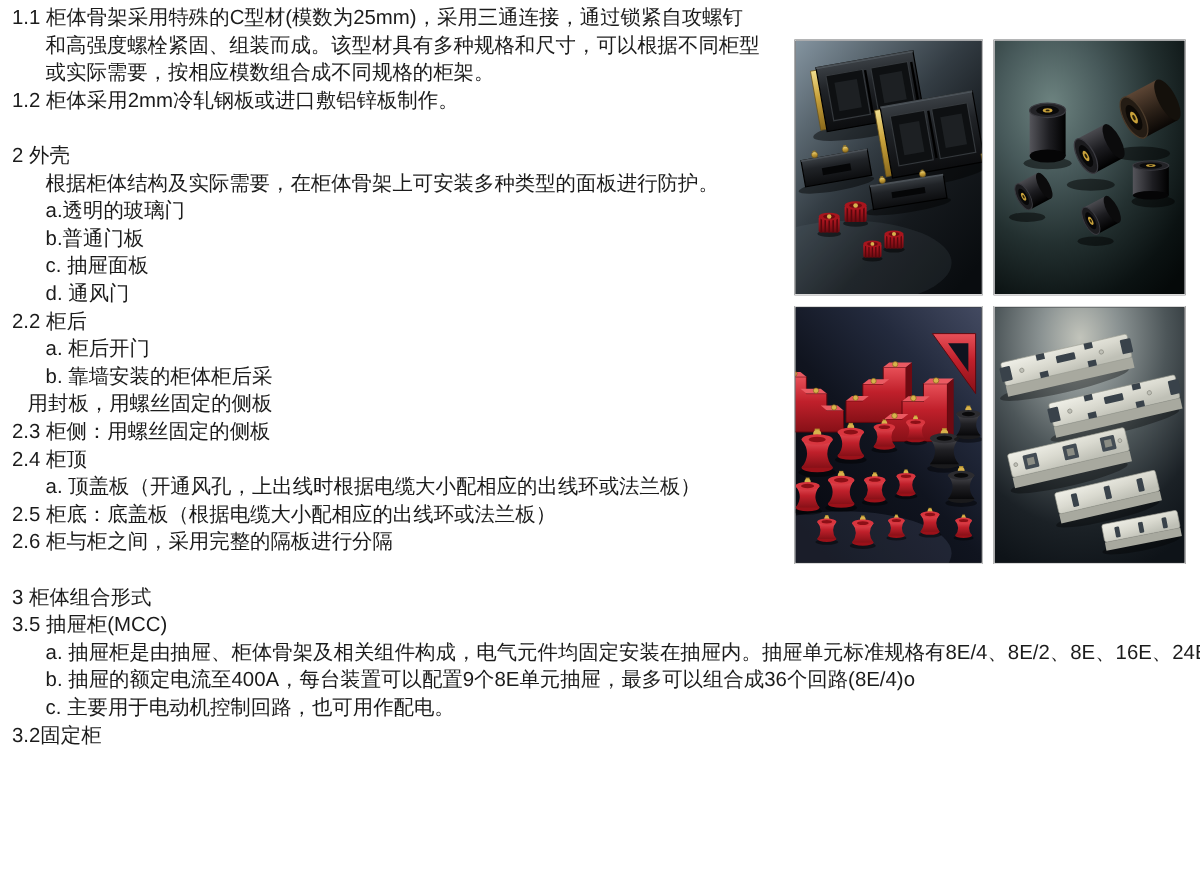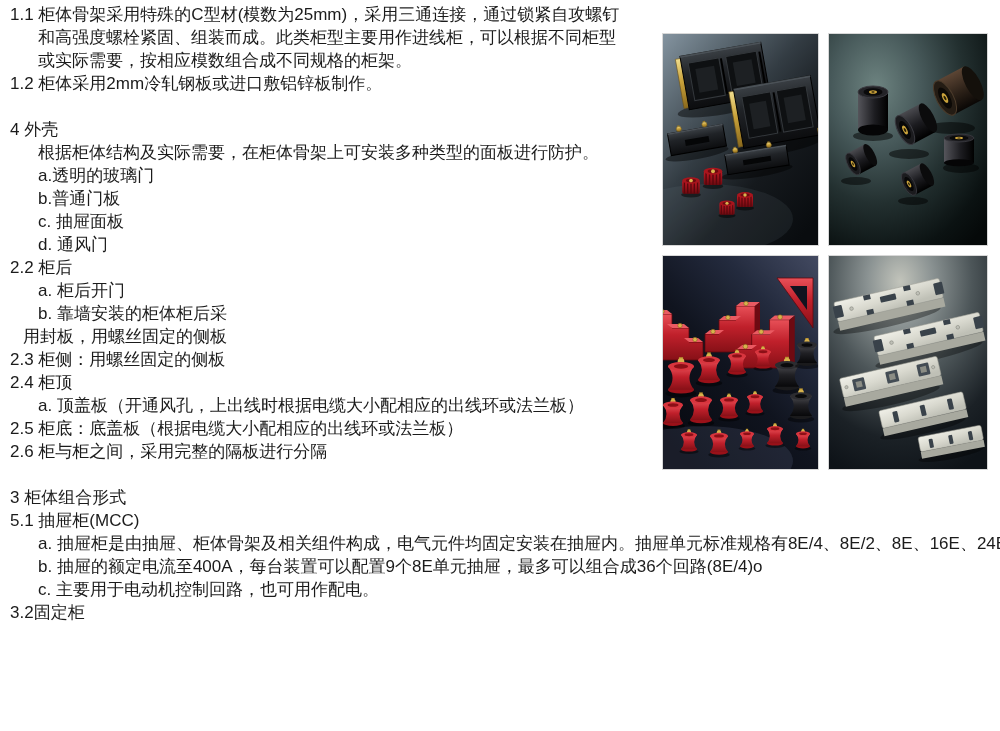--- a/index.html
+++ b/index.html
@@ -19,42 +19,42 @@
   .p3{left:0;top:222px;width:157px;height:215px;}
   .p4{left:166px;top:222px;width:160px;height:215px;}
 </style>
 </head>
 <body>
 
 <div class="page">
 
   <div class="text-col">
     <div class="ln i0">1.1 柜体骨架采用特殊的C型材(模数为25mm)，采用三通连接，通过锁紧自攻螺钉</div>
-    <div class="ln i2">和高强度螺栓紧固、组装而成。此类柜型主要用作进线柜，可以根据不同柜型</div>
+    <div class="ln i2">和高强度螺栓紧固、组装而成。该型材具有多种规格和尺寸，可以根据不同柜型</div>
     <div class="ln i2">或实际需要，按相应模数组合成不同规格的柜架。</div>
     <div class="ln i0">1.2 柜体采用2mm冷轧钢板或进口敷铝锌板制作。</div>
     <div class="ln blank"></div>
-    <div class="ln i0">4 外壳</div>
+    <div class="ln i0">2 外壳</div>
     <div class="ln i2">根据柜体结构及实际需要，在柜体骨架上可安装多种类型的面板进行防护。</div>
     <div class="ln i2">a.透明的玻璃门</div>
     <div class="ln i2">b.普通门板</div>
     <div class="ln i2">c. 抽屉面板</div>
     <div class="ln i2">d. 通风门</div>
     <div class="ln i0">2.2 柜后</div>
     <div class="ln i2">a. 柜后开门</div>
     <div class="ln i2">b. 靠墙安装的柜体柜后采</div>
     <div class="ln i1">用封板，用螺丝固定的侧板</div>
     <div class="ln i0">2.3 柜侧：用螺丝固定的侧板</div>
     <div class="ln i0">2.4 柜顶</div>
     <div class="ln i2">a. 顶盖板（开通风孔，上出线时根据电缆大小配相应的出线环或法兰板）</div>
     <div class="ln i0">2.5 柜底：底盖板（根据电缆大小配相应的出线环或法兰板）</div>
     <div class="ln i0">2.6 柜与柜之间，采用完整的隔板进行分隔</div>
     <div class="ln blank"></div>
     <div class="ln i0">3 柜体组合形式</div>
-    <div class="ln i0">5.1 抽屉柜(MCC)</div>
+    <div class="ln i0">3.5 抽屉柜(MCC)</div>
     <div class="ln i2">a. 抽屉柜是由抽屉、柜体骨架及相关组件构成，电气元件均固定安装在抽屉内。抽屉单元标准规格有8E/4、8E/2、8E、16E、24E</div>
     <div class="ln i2">b. 抽屉的额定电流至400A，每台装置可以配置9个8E单元抽屉，最多可以组合成36个回路(8E/4)o</div>
     <div class="ln i2">c. 主要用于电动机控制回路，也可用作配电。</div>
     <div class="ln i0">3.2固定柜</div>
   </div>
 
   <div class="photos">
 
     <figure class="ph p1" aria-label="黑色母排支撑框架与红色绝缘件">
       <svg viewBox="0 0 155 211" preserveAspectRatio="none">

